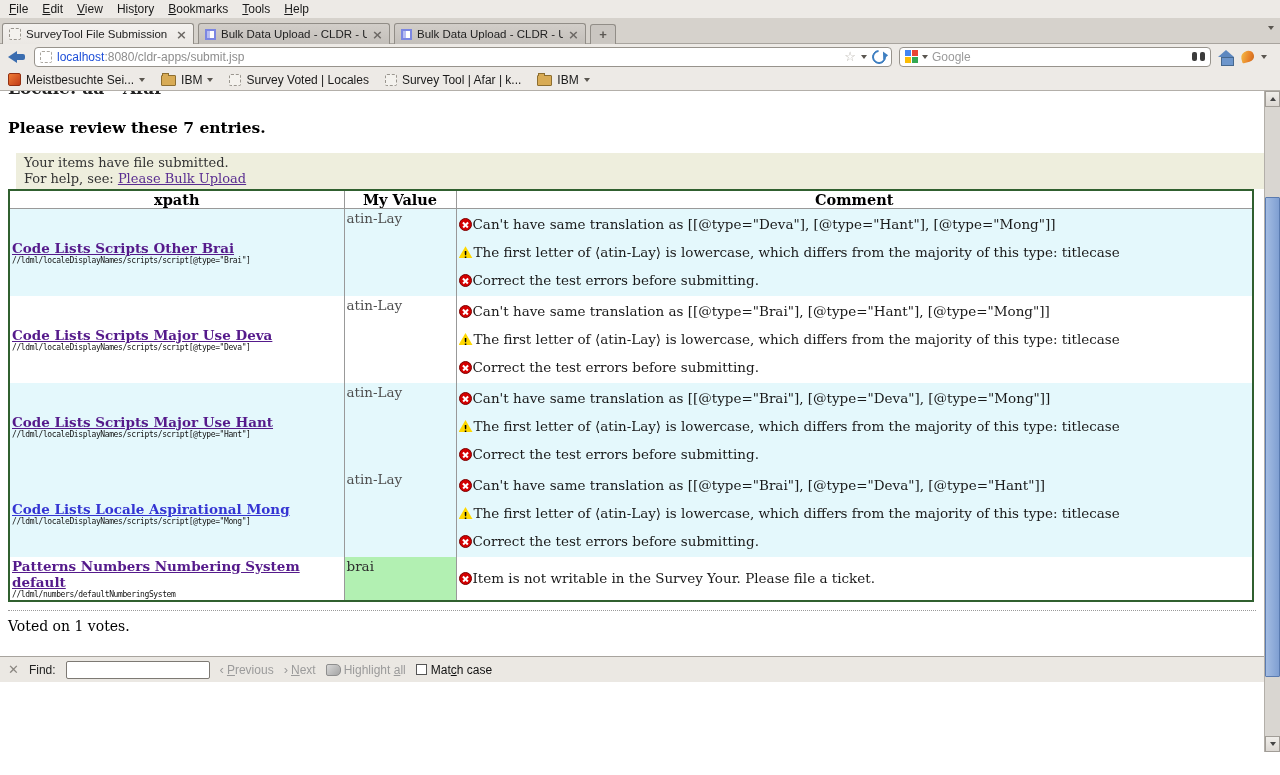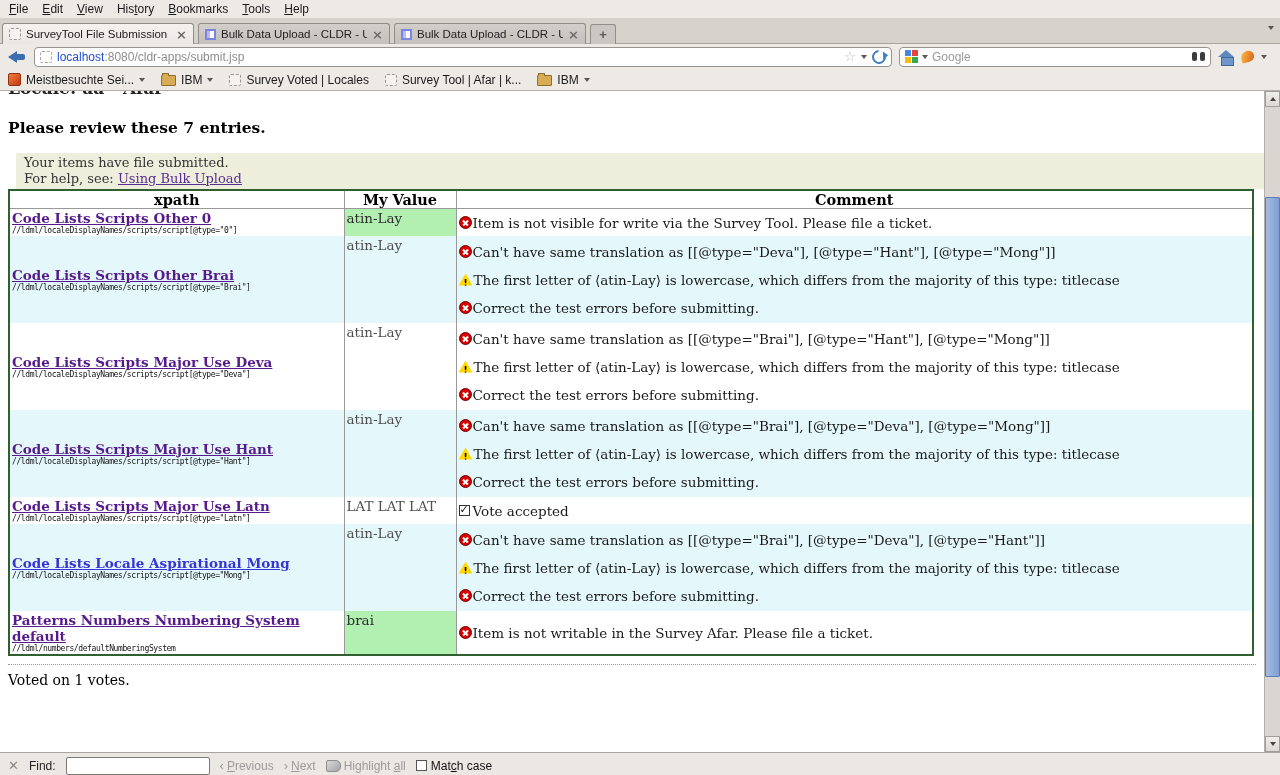--- a/index.html
+++ b/index.html
@@ -58,21 +58,21 @@
 
   #bookmarksbar{height:21px;background:#edeae6;display:flex;align-items:center;padding:0 8px;gap:16px;border-bottom:1px solid #b3afa9;}
   .bm-item{display:flex;align-items:center;gap:5px;}
   .bm-ic{display:inline-block;}
   .bm-history{width:11px;height:11px;background:linear-gradient(135deg,#ef7b35,#c23c17);border:1px solid #933012;border-radius:2px;}
   .bm-folder{width:13px;height:9px;background:#d8ab55;border:1px solid #8d6e30;border-radius:1px;position:relative;margin-top:2px;}
   .bm-folder::before{content:"";position:absolute;left:0;top:-3px;width:5px;height:2px;background:#d8ab55;border:1px solid #8d6e30;border-bottom:none;}
   .bm-page{width:10px;height:10px;border:1px dashed #9a968f;border-radius:2px;background:#f4f2ee;}
 
   
-  #viewport{position:relative;height:661px;background:#fff;}
+  #viewport{position:relative;height:565px;background:#fff;}
   #content{padding:0 8px;color:#000;}
   .clip-head{height:9px;overflow:hidden;}
   .clip-head span{display:block;margin-top:-13px;font-weight:bold;font-size:17px;color:#222;}
   .page-heading{font-weight:bold;font-size:15.5px;margin:18px 0 0 0;}
   .notice-box{margin:16px 0 0 8px;background:#eeeedd;padding:2px 8px;font-size:13px;line-height:16px;color:#333;}
   .notice-box a{color:#5a2d91;text-decoration:underline;}
 
   table.review{border-collapse:collapse;table-layout:fixed;width:1246px;border:2px solid #30602f;font-size:13.5px;}
   table.review col.c1{width:335px;} table.review col.c2{width:112px;}
   table.review th{border:1px solid #999;font-size:14.5px;font-weight:bold;text-align:center;padding:0;height:17px;background:#fff;}
@@ -203,46 +203,36 @@
 </div>
 
 <div id="viewport">
   <div id="content">
     <div class="clip-head">
         <span>Locale: aa - Afar</span>
       </div>
     <div class="page-heading">Please review these 7 entries.</div>
     <div class="notice-box">
       <div>Your items have file submitted.</div>
-      <div><span>For help, see: </span><a href="#">Using Bulk Upload</a></div>
+      <div><span>For help, see: </span><a href="#">Please Bulk Upload</a></div>
     </div>
     <table class="review">
       <colgroup>
           <col class="c1">
           <col class="c2">
           <col class="c3">
         </colgroup>
       <thead>
           <tr id="table-header-row">
             <th>xpath</th>
             <th>My Value</th>
             <th>Comment</th>
           </tr>
         </thead>
       <tbody id="table-body">
-          <tr>
-            <td class="xpath-cell"><a class="xpath-link visited" href="#">Code Lists Scripts Other 0</a><div class="xpath-path">//ldml/localeDisplayNames/scripts/script[@type="0"]</div></td>
-            <td class="value-cell value-green">atin-Lay</td>
-            <td class="comment-cell">
-              <div class="comment-line">
-                <span class="icon icon-error"></span>
-                <span class="ctext">Item is not visible for write via the Survey Tool. Please file a ticket.</span>
-              </div>
-            </td>
-          </tr>
           <tr class="shaded tall">
             <td class="xpath-cell"><a class="xpath-link visited" href="#">Code Lists Scripts Other Brai</a><div class="xpath-path">//ldml/localeDisplayNames/scripts/script[@type="Brai"]</div></td>
             <td class="value-cell">atin-Lay</td>
             <td class="comment-cell multi">
               <div class="comment-line">
                 <span class="icon icon-error"></span>
                 <span class="ctext">Can't have same translation as [[@type="Deva"], [@type="Hant"], [@type="Mong"]]</span>
               </div>
               <div class="comment-line">
                 <span class="icon icon-warning"></span>
@@ -283,30 +273,20 @@
               <div class="comment-line">
                 <span class="icon icon-warning"></span>
                 <span class="ctext">The first letter of ⟨atin-Lay⟩ is lowercase, which differs from the majority of this type: titlecase</span>
               </div>
               <div class="comment-line">
                 <span class="icon icon-error"></span>
                 <span class="ctext">Correct the test errors before submitting.</span>
               </div>
             </td>
           </tr>
-          <tr>
-            <td class="xpath-cell"><a class="xpath-link visited" href="#">Code Lists Scripts Major Use Latn</a><div class="xpath-path">//ldml/localeDisplayNames/scripts/script[@type="Latn"]</div></td>
-            <td class="value-cell">LAT LAT LAT</td>
-            <td class="comment-cell">
-              <div class="comment-line">
-                <span class="icon icon-check"></span>
-                <span class="ctext">Vote accepted</span>
-              </div>
-            </td>
-          </tr>
           <tr class="shaded tall">
             <td class="xpath-cell"><a class="xpath-link" href="#">Code Lists Locale Aspirational Mong</a><div class="xpath-path">//ldml/localeDisplayNames/scripts/script[@type="Mong"]</div></td>
             <td class="value-cell">atin-Lay</td>
             <td class="comment-cell multi">
               <div class="comment-line">
                 <span class="icon icon-error"></span>
                 <span class="ctext">Can't have same translation as [[@type="Brai"], [@type="Deva"], [@type="Hant"]]</span>
               </div>
               <div class="comment-line">
                 <span class="icon icon-warning"></span>
@@ -317,21 +297,21 @@
                 <span class="ctext">Correct the test errors before submitting.</span>
               </div>
             </td>
           </tr>
           <tr>
             <td class="xpath-cell"><a class="xpath-link visited" href="#">Patterns Numbers Numbering System default</a><div class="xpath-path">//ldml/numbers/defaultNumberingSystem</div></td>
             <td class="value-cell value-green">brai</td>
             <td class="comment-cell">
               <div class="comment-line">
                 <span class="icon icon-error"></span>
-                <span class="ctext">Item is not writable in the Survey Afar. Please file a ticket.</span>
+                <span class="ctext">Item is not writable in the Survey Your. Please file a ticket.</span>
               </div>
             </td>
           </tr>
         </tbody>
     </table>
     <div class="dotted-rule"></div>
     <div class="vote-footer">Voted on 1 votes.</div>
   </div>
 
   <div id="scrollbar">

